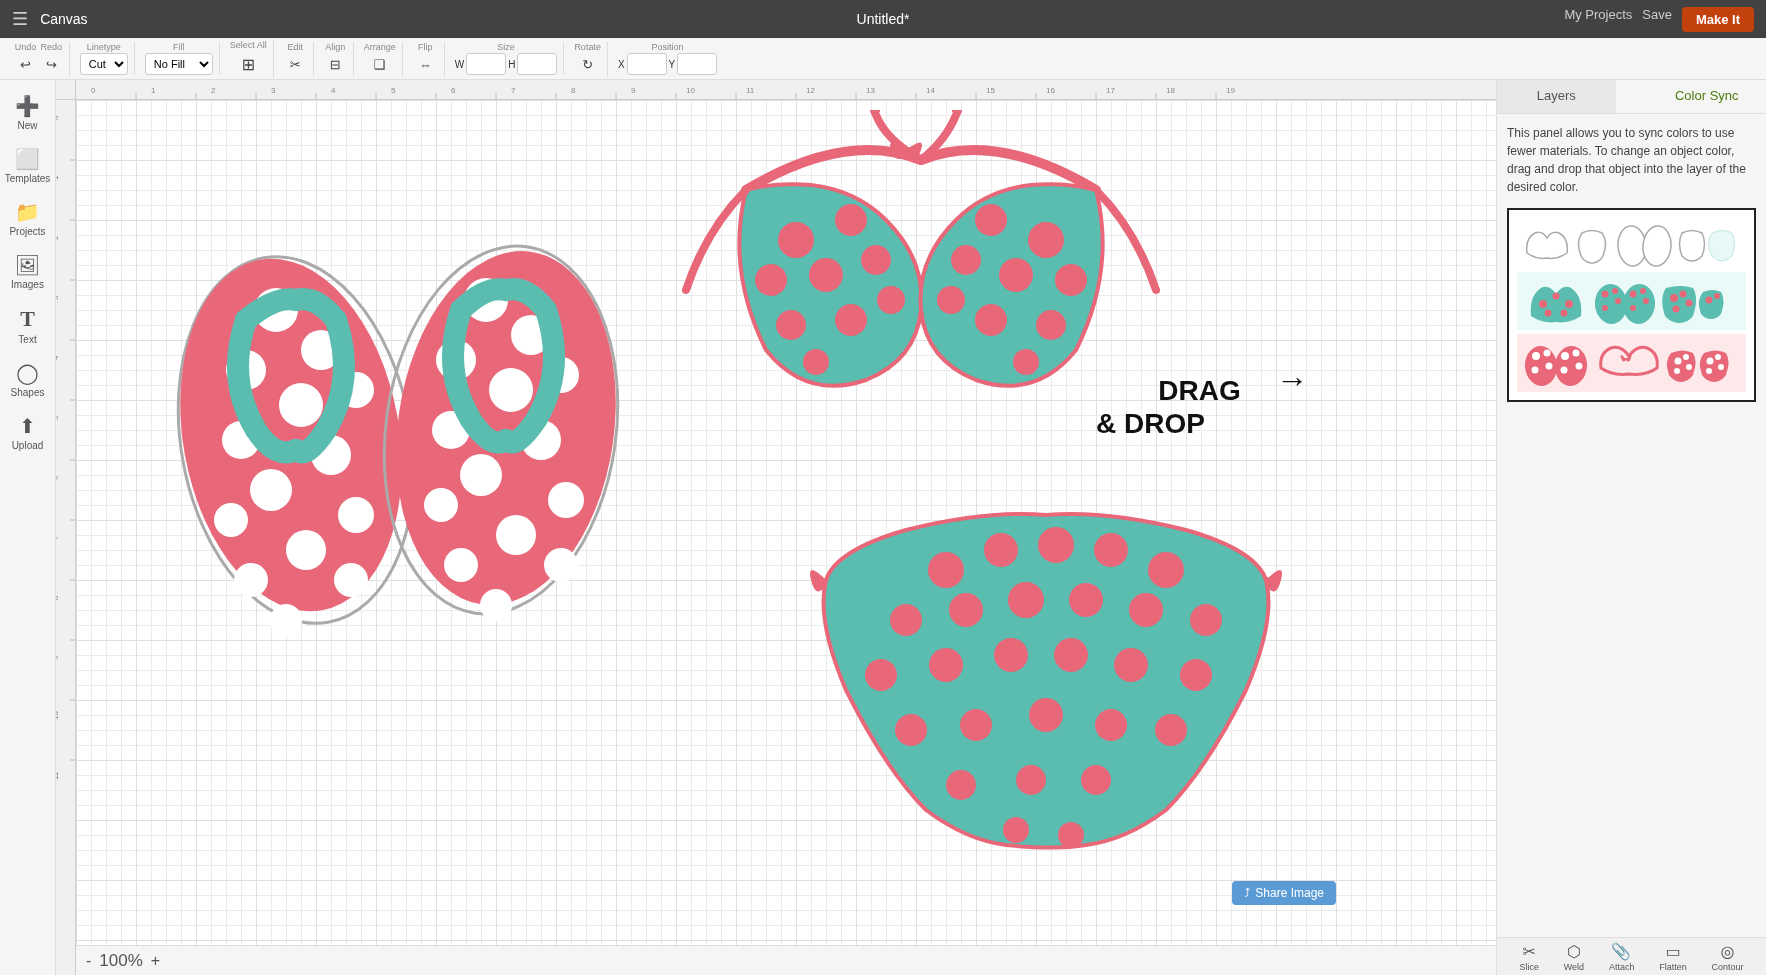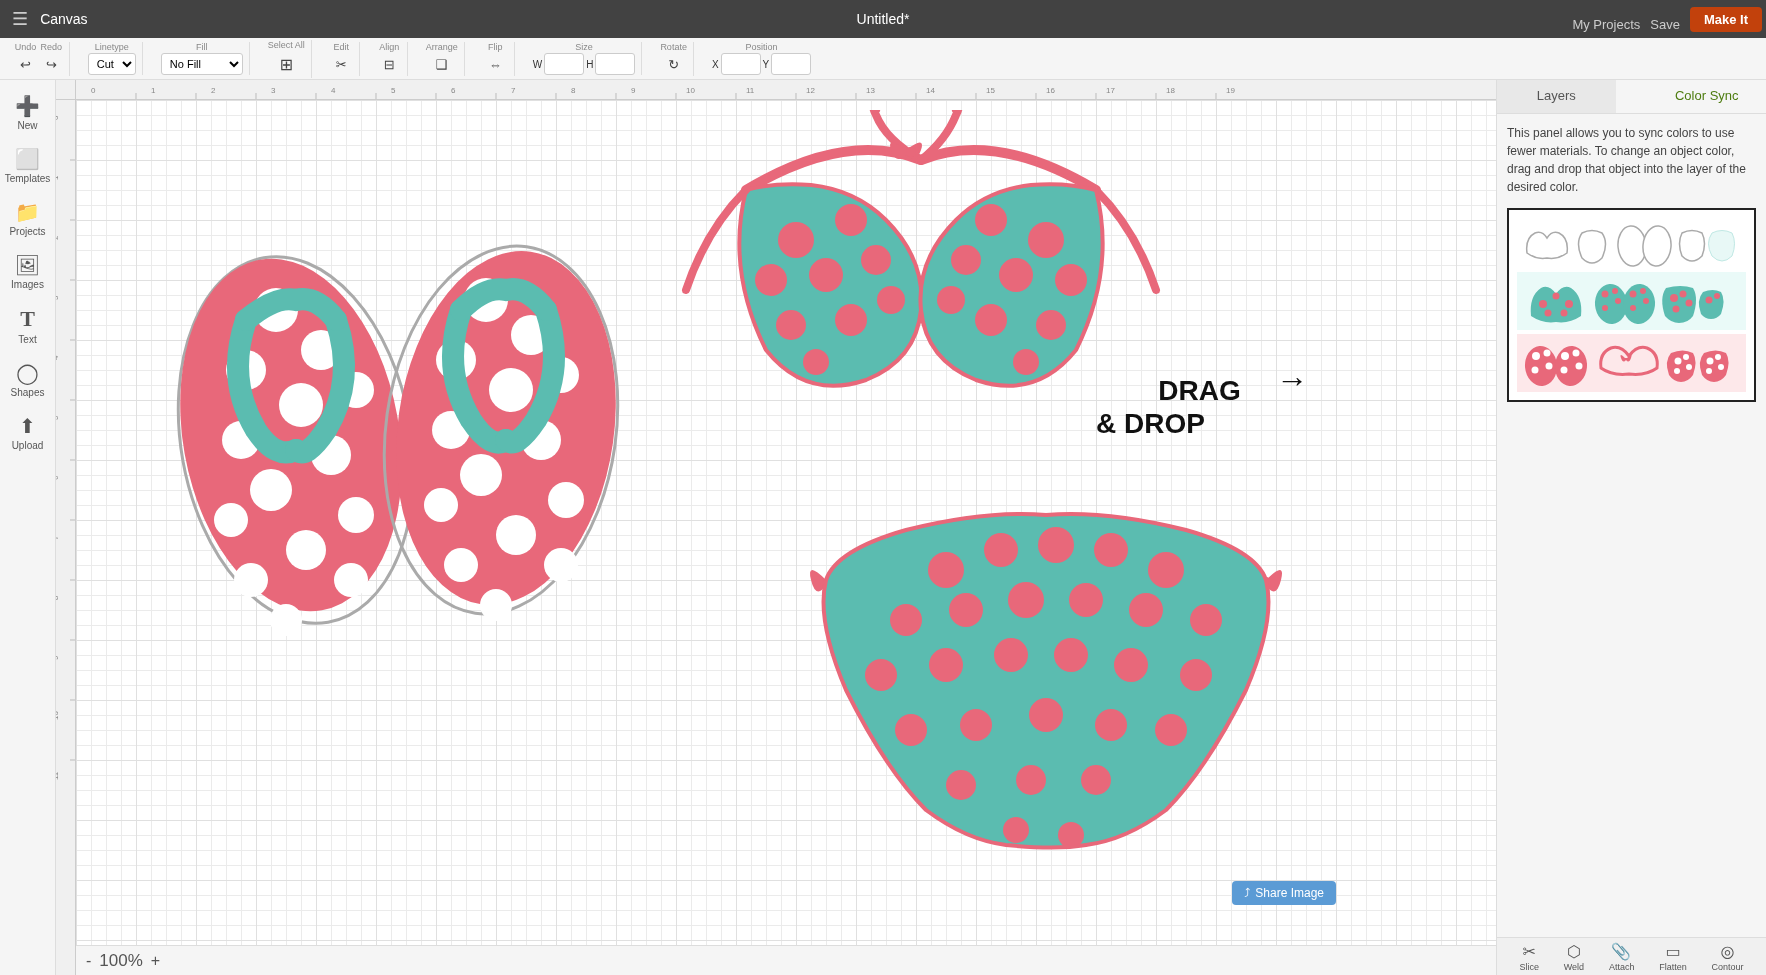--- a/index.html
+++ b/index.html
@@ -15,38 +15,38 @@
       gap: 12px;
       position: relative;
     }
     #topbar .menu-icon { color: #ccc; font-size: 18px; cursor: pointer; }
     #topbar .app-title { color: #fff; font-size: 14px; font-weight: 500; }
     #topbar .doc-title {
       position: absolute; left: 50%; transform: translateX(-50%);
       color: #fff; font-size: 14px;
     }
     #topbar .top-right {
-      position: absolute; right: 4px; display: flex; align-items: flex-end; gap: 10px;
+      position: absolute; right: 12px; display: flex; align-items: flex-start; gap: 10px;
     }
     #topbar .my-projects { color: #ccc; font-size: 13px; cursor: pointer; }
     #topbar .save-btn { color: #ccc; font-size: 13px; cursor: pointer; }
     #topbar .make-it-btn {
       background: #c2410c; color: #fff; border: none; border-radius: 4px;
       padding: 5px 14px; font-size: 13px; font-weight: 600; cursor: pointer;
     }
 
     
     #toolbar {
       height: 42px;
       background: #f5f5f5;
       border-bottom: 1px solid #ddd;
       display: flex;
       align-items: center;
       padding: 0 8px;
-      gap: 12px;
+      gap: 4px;
       font-size: 11px;
       color: #333;
     }
     .toolbar-group {
       display: flex; align-items: center; gap: 3px;
       padding: 0 6px;
       border-right: 1px solid #ddd;
     }
     .toolbar-group:last-child { border-right: none; }
     .toolbar-icon-btn {
@@ -257,21 +257,21 @@
     <div class="toolbar-section">
       <span class="lbl">Linetype</span>
       <select class="toolbar-select">
         <option>Cut</option>
       </select>
     </div>
   </div>
   <div class="toolbar-group">
     <div class="toolbar-section">
       <span class="lbl">Fill</span>
-      <select class="toolbar-select" style="width:82px">
+      <select class="toolbar-select" style="width:68px">
         <option>No Fill</option>
       </select>
     </div>
   </div>
   <div class="toolbar-group">
     <div class="toolbar-section">
       <span class="lbl">Select All</span>
       <button class="toolbar-icon-btn" style="font-size:16px">⊞</button>
     </div>
   </div>

